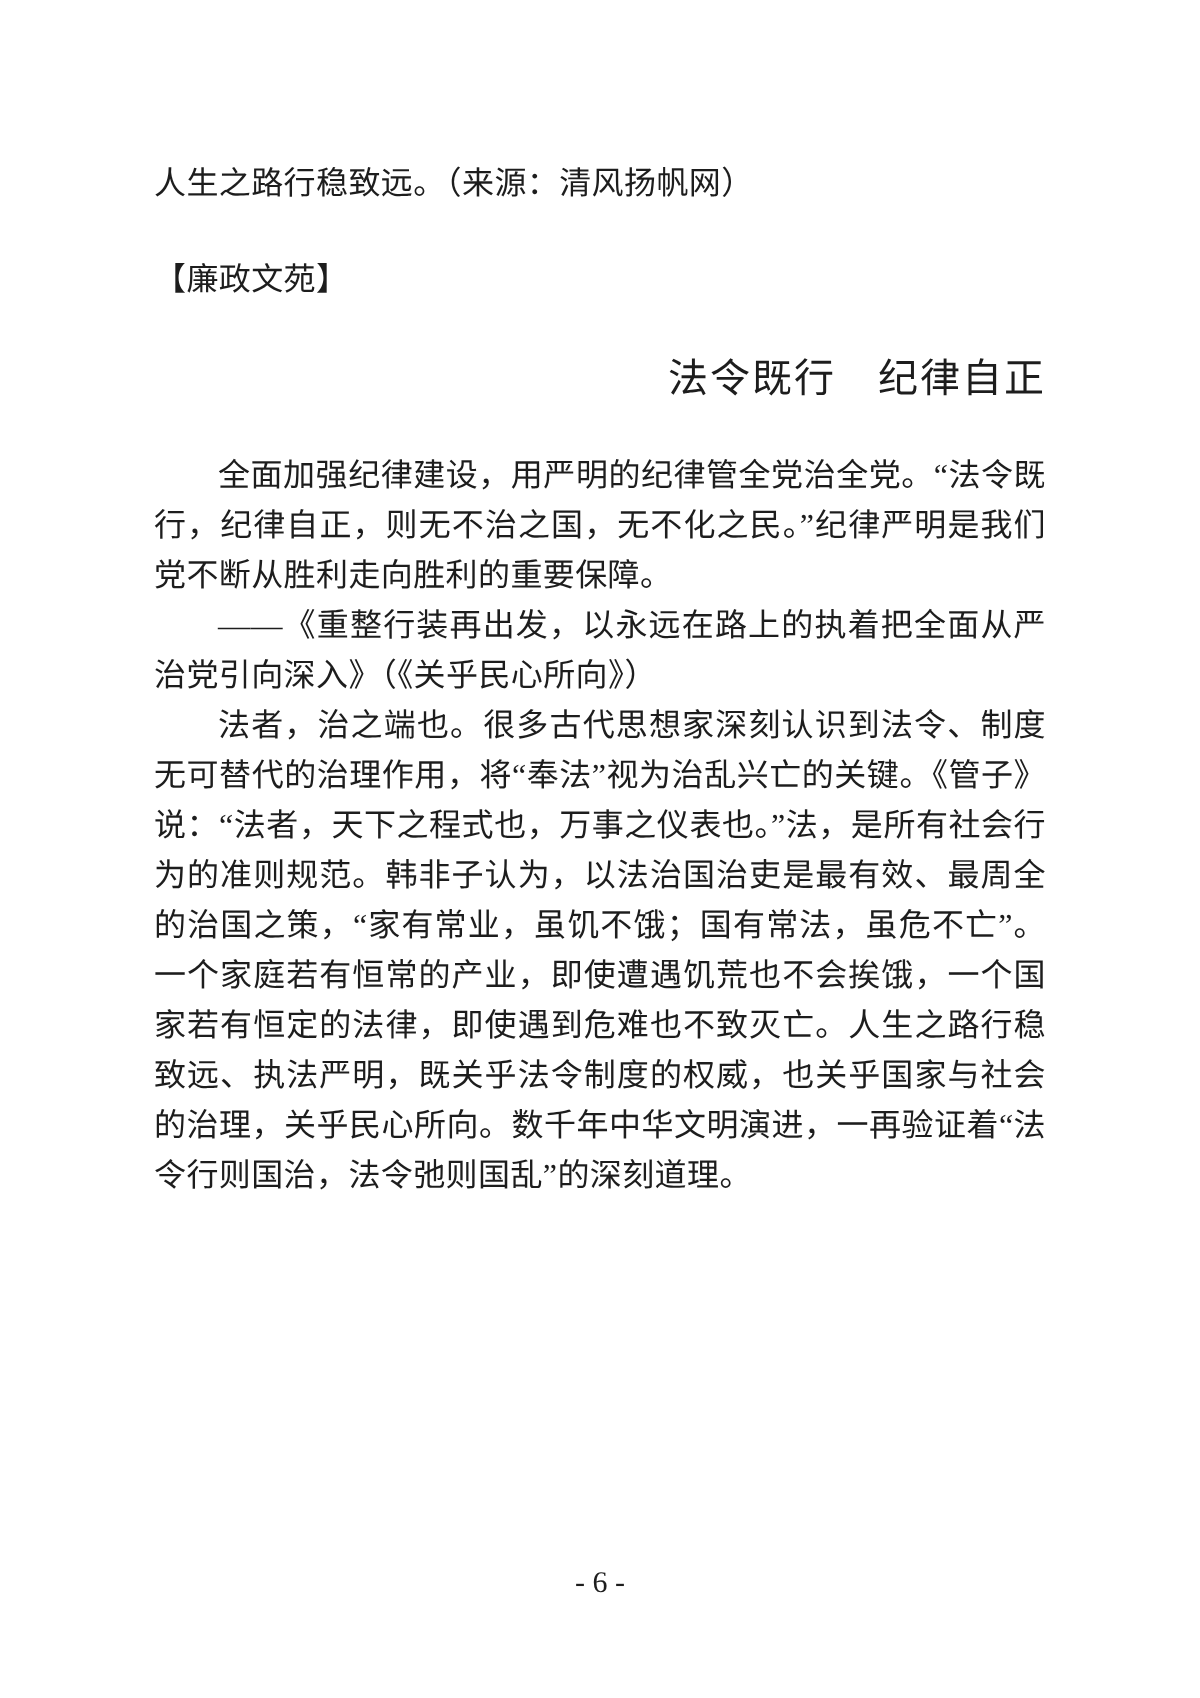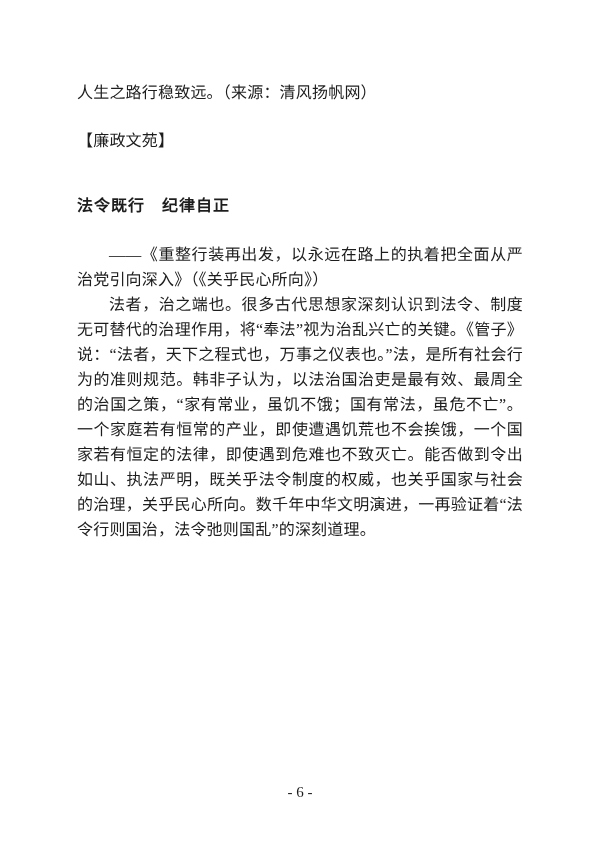--- a/index.html
+++ b/index.html
@@ -26,28 +26,28 @@
     text-align: justify;
     text-justify: inter-ideograph;
     letter-spacing: 0.2px;
   }
   .continuation {
     text-indent: 0;
     margin-bottom: 23px;
   }
   .section-header {
     text-indent: 0;
-    margin-bottom: 38px;
+    margin-bottom: 22px;
   }
   .article-title {
     margin: 0 0 21px 0;
-    font-size: 16px;
+    font-size: 20px;
     line-height: 30px;
-    font-weight: bold;
-    text-align: left;
+    font-weight: normal;
+    text-align: right;
     letter-spacing: 1px;
   }
   .article-body p {
     margin: 0;
     text-indent: 2em;
   }
   .page-number {
     position: absolute;
     left: 0;
     top: 782px;
@@ -63,19 +63,20 @@
 
 <div class="page">
 
   <p class="body-text continuation">人生之路行稳致远。（来源：清风扬帆网）</p>
 
   <p class="body-text section-header">【廉政文苑】</p>
 
   <h1 class="article-title">法令既行　纪律自正</h1>
 
   <div class="article-body">
+      <p class="body-text">全面加强纪律建设，用严明的纪律管全党治全党。“法令既行，纪律自正，则无不治之国，无不化之民。”纪律严明是我们党不断从胜利走向胜利的重要保障。</p>
       <p class="body-text">——《重整行装再出发，以永远在路上的执着把全面从严治党引向深入》（《关乎民心所向》）</p>
-      <p class="body-text">法者，治之端也。很多古代思想家深刻认识到法令、制度无可替代的治理作用，将“奉法”视为治乱兴亡的关键。《管子》说：“法者，天下之程式也，万事之仪表也。”法，是所有社会行为的准则规范。韩非子认为，以法治国治吏是最有效、最周全的治国之策，“家有常业，虽饥不饿；国有常法，虽危不亡”。一个家庭若有恒常的产业，即使遭遇饥荒也不会挨饿，一个国家若有恒定的法律，即使遇到危难也不致灭亡。能否做到令出如山、执法严明，既关乎法令制度的权威，也关乎国家与社会的治理，关乎民心所向。数千年中华文明演进，一再验证着“法令行则国治，法令弛则国乱”的深刻道理。</p>
+      <p class="body-text">法者，治之端也。很多古代思想家深刻认识到法令、制度无可替代的治理作用，将“奉法”视为治乱兴亡的关键。《管子》说：“法者，天下之程式也，万事之仪表也。”法，是所有社会行为的准则规范。韩非子认为，以法治国治吏是最有效、最周全的治国之策，“家有常业，虽饥不饿；国有常法，虽危不亡”。一个家庭若有恒常的产业，即使遭遇饥荒也不会挨饿，一个国家若有恒定的法律，即使遇到危难也不致灭亡。人生之路行稳致远、执法严明，既关乎法令制度的权威，也关乎国家与社会的治理，关乎民心所向。数千年中华文明演进，一再验证着“法令行则国治，法令弛则国乱”的深刻道理。</p>
     </div>
 
   <div class="page-number">- 6 -</div>
 
 </div>
 
 </body></html>

